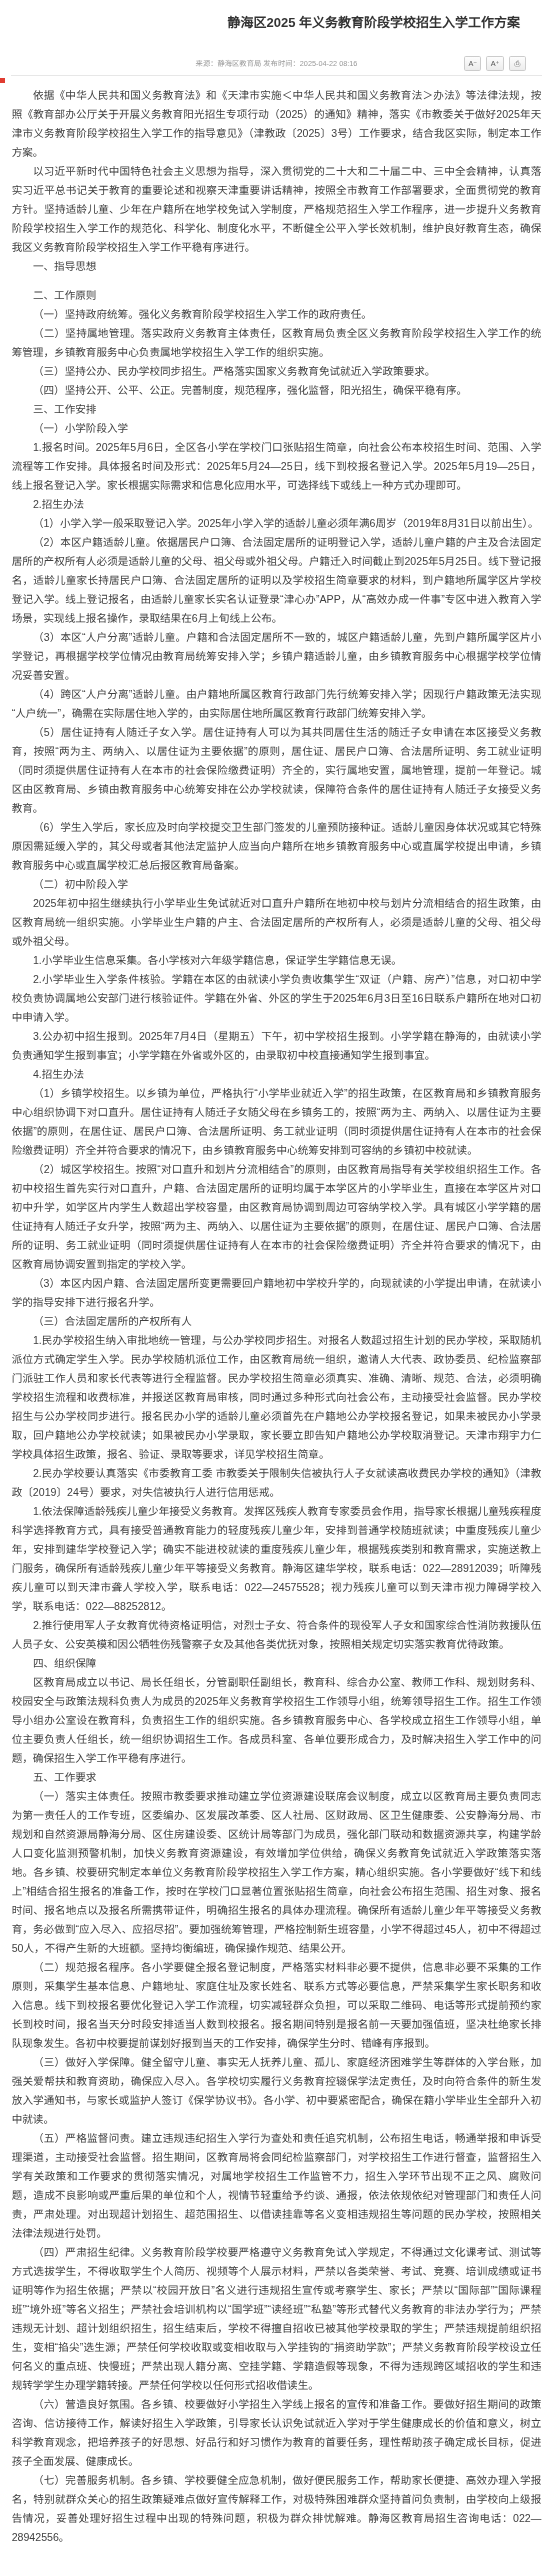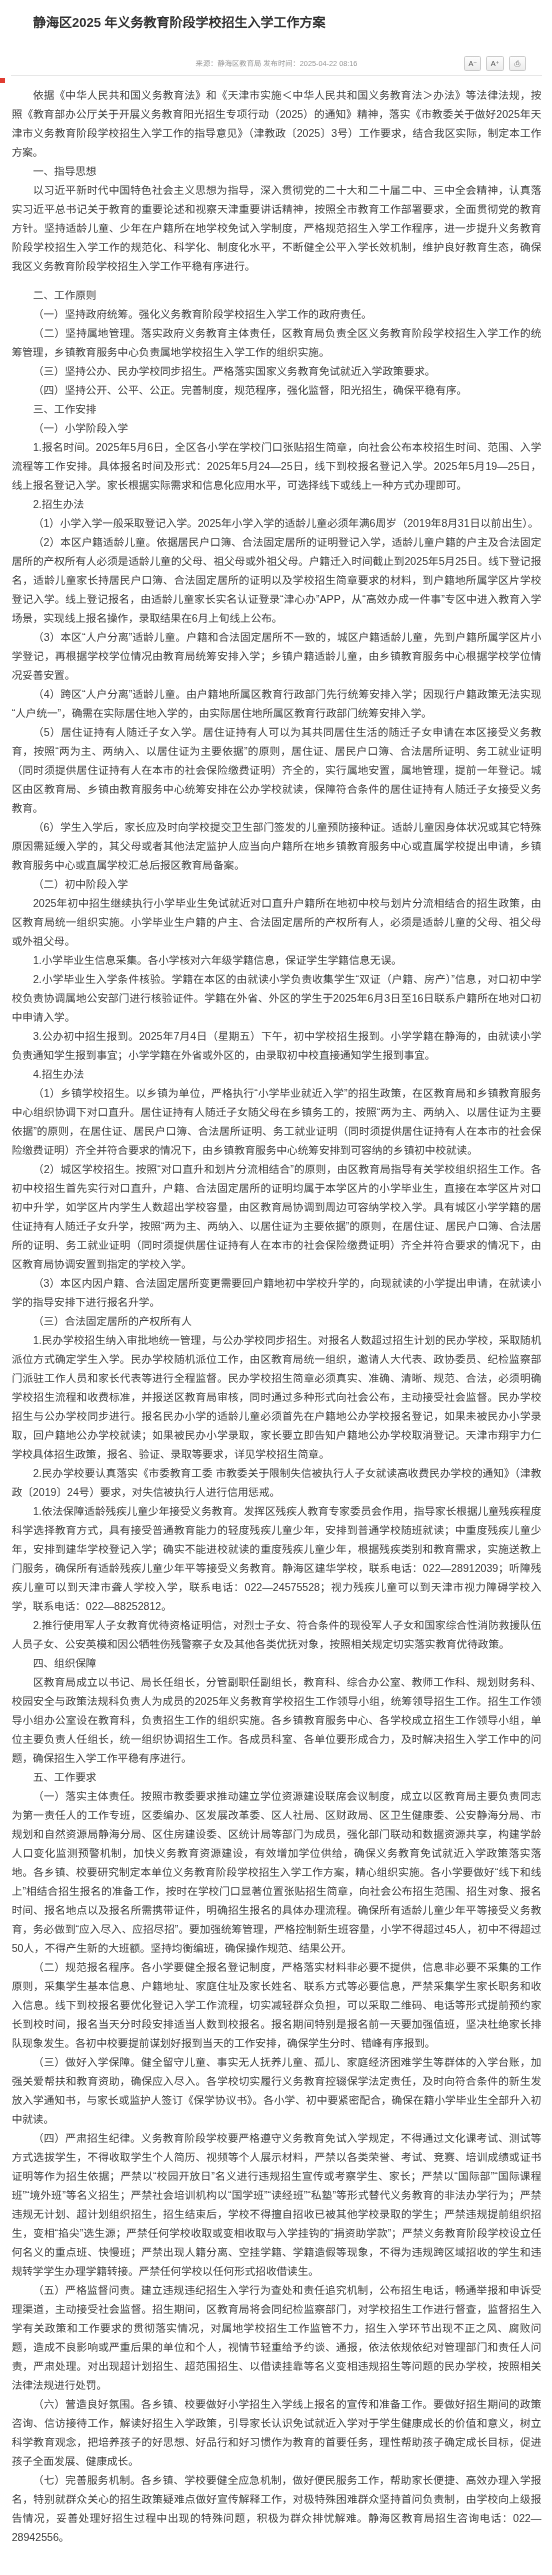--- a/index.html
+++ b/index.html
@@ -1,19 +1,19 @@
 <!DOCTYPE html>
 <html lang="zh-CN" style="font-size:9px"><head>
 <meta charset="utf-8">
 <style>
   html, body { margin:0; padding:0; background:#ffffff; }
   body { font-family:"Liberation Sans","DejaVu Sans",sans-serif; }
   .page { position:relative; width:553px; min-height:2576px; margin:0 auto; background:#ffffff; box-sizing:border-box; }
   .red-marker { position:absolute; left:0; top:78px; width:4.5px; height:4.5px; background:#e03c31; }
-  .page-title { margin:0; padding:14.5px 33px 0; text-align:left; font-size:13px; line-height:16.7px; font-weight:bold; color:#333333; }
+  .page-title { margin:0; padding:14.5px 33px 0; text-align:right; font-size:13px; line-height:16.7px; font-weight:bold; color:#333333; }
   .meta-row { position:relative; margin-top:24.6px; height:16.7px; }
   .meta { text-align:center; color:#999999; font-size:7.3px; line-height:15.6px; }
   .meta .meta-part { display:inline-block; }
   .meta .meta-part + .meta-part { }
   .toolbar { position:absolute; right:27px; top:0.6px; display:flex; gap:5px; }
   .tool-btn { width:17.3px; height:14.5px; border:0.6px solid #cccccc; border-radius:1.7px;
               background:linear-gradient(#fdfdfd,#ececec); color:#555555; font-size:7.3px;
               display:flex; align-items:center; justify-content:center; padding:0; cursor:pointer;
               font-family:"Liberation Sans","DejaVu Sans",sans-serif; }
   .divider { border:none; border-top:0.6px solid #e7e7e7; margin:2.2px 11px 0; }
@@ -44,22 +44,22 @@
       <button class="tool-btn">
         <span>⎙</span>
       </button>
     </div>
   </div>
 
   <hr class="divider">
 
   <main class="article" id="article-body">
       <p>依据《中华人民共和国义务教育法》和《天津市实施＜中华人民共和国义务教育法＞办法》等法律法规，按照《教育部办公厅关于开展义务教育阳光招生专项行动（2025）的通知》精神，落实《市教委关于做好2025年天津市义务教育阶段学校招生入学工作的指导意见》（津教政〔2025〕3号）工作要求，结合我区实际，制定本工作方案。</p>
+      <p>以习近平新时代中国特色社会主义思想为指导，深入贯彻党的二十大和二十届二中、三中全会精神，认真落实习近平总书记关于教育的重要论述和视察天津重要讲话精神，按照全市教育工作部署要求，全面贯彻党的教育方针。坚持适龄儿童、少年在户籍所在地学校免试入学制度，严格规范招生入学工作程序，进一步提升义务教育阶段学校招生入学工作的规范化、科学化、制度化水平，不断健全公平入学长效机制，维护良好教育生态，确保我区义务教育阶段学校招生入学工作平稳有序进行。</p>
       <p>一、指导思想</p>
-      <p>以习近平新时代中国特色社会主义思想为指导，深入贯彻党的二十大和二十届二中、三中全会精神，认真落实习近平总书记关于教育的重要论述和视察天津重要讲话精神，按照全市教育工作部署要求，全面贯彻党的教育方针。坚持适龄儿童、少年在户籍所在地学校免试入学制度，严格规范招生入学工作程序，进一步提升义务教育阶段学校招生入学工作的规范化、科学化、制度化水平，不断健全公平入学长效机制，维护良好教育生态，确保我区义务教育阶段学校招生入学工作平稳有序进行。</p>
       <p class="gap-before">二、工作原则</p>
       <p>（一）坚持政府统筹。强化义务教育阶段学校招生入学工作的政府责任。</p>
       <p>（二）坚持属地管理。落实政府义务教育主体责任，区教育局负责全区义务教育阶段学校招生入学工作的统筹管理，乡镇教育服务中心负责属地学校招生入学工作的组织实施。</p>
       <p>（三）坚持公办、民办学校同步招生。严格落实国家义务教育免试就近入学政策要求。</p>
       <p>（四）坚持公开、公平、公正。完善制度，规范程序，强化监督，阳光招生，确保平稳有序。</p>
       <p>三、工作安排</p>
       <p>（一）小学阶段入学</p>
       <p>1.报名时间。2025年5月6日，全区各小学在学校门口张贴招生简章，向社会公布本校招生时间、范围、入学流程等工作安排。具体报名时间及形式：2025年5月24—25日，线下到校报名登记入学。2025年5月19—25日，线上报名登记入学。家长根据实际需求和信息化应用水平，可选择线下或线上一种方式办理即可。</p>
       <p>2.招生办法</p>
       <p>（1）小学入学一般采取登记入学。2025年小学入学的适龄儿童必须年满6周岁（2019年8月31日以前出生）。</p>
@@ -81,19 +81,19 @@
       <p>1.民办学校招生纳入审批地统一管理，与公办学校同步招生。对报名人数超过招生计划的民办学校，采取随机派位方式确定学生入学。民办学校随机派位工作，由区教育局统一组织，邀请人大代表、政协委员、纪检监察部门派驻工作人员和家长代表等进行全程监督。民办学校招生简章必须真实、准确、清晰、规范、合法，必须明确学校招生流程和收费标准，并报送区教育局审核，同时通过多种形式向社会公布，主动接受社会监督。民办学校招生与公办学校同步进行。报名民办小学的适龄儿童必须首先在户籍地公办学校报名登记，如果未被民办小学录取，回户籍地公办学校就读；如果被民办小学录取，家长要立即告知户籍地公办学校取消登记。天津市翔宇力仁学校具体招生政策，报名、验证、录取等要求，详见学校招生简章。</p>
       <p>2.民办学校要认真落实《市委教育工委 市教委关于限制失信被执行人子女就读高收费民办学校的通知》（津教政〔2019〕24号）要求，对失信被执行人进行信用惩戒。</p>
       <p>1.依法保障适龄残疾儿童少年接受义务教育。发挥区残疾人教育专家委员会作用，指导家长根据儿童残疾程度科学选择教育方式，具有接受普通教育能力的轻度残疾儿童少年，安排到普通学校随班就读；中重度残疾儿童少年，安排到建华学校登记入学；确实不能进校就读的重度残疾儿童少年，根据残疾类别和教育需求，实施送教上门服务，确保所有适龄残疾儿童少年平等接受义务教育。静海区建华学校，联系电话：022—28912039；听障残疾儿童可以到天津市聋人学校入学，联系电话：022—24575528；视力残疾儿童可以到天津市视力障碍学校入学，联系电话：022—88252812。</p>
       <p>2.推行使用军人子女教育优待资格证明信，对烈士子女、符合条件的现役军人子女和国家综合性消防救援队伍人员子女、公安英模和因公牺牲伤残警察子女及其他各类优抚对象，按照相关规定切实落实教育优待政策。</p>
       <p>四、组织保障</p>
       <p>区教育局成立以书记、局长任组长，分管副职任副组长，教育科、综合办公室、教师工作科、规划财务科、校园安全与政策法规科负责人为成员的2025年义务教育学校招生工作领导小组，统筹领导招生工作。招生工作领导小组办公室设在教育科，负责招生工作的组织实施。各乡镇教育服务中心、各学校成立招生工作领导小组，单位主要负责人任组长，统一组织协调招生工作。各成员科室、各单位要形成合力，及时解决招生入学工作中的问题，确保招生入学工作平稳有序进行。</p>
       <p>五、工作要求</p>
       <p>（一）落实主体责任。按照市教委要求推动建立学位资源建设联席会议制度，成立以区教育局主要负责同志为第一责任人的工作专班，区委编办、区发展改革委、区人社局、区财政局、区卫生健康委、公安静海分局、市规划和自然资源局静海分局、区住房建设委、区统计局等部门为成员，强化部门联动和数据资源共享，构建学龄人口变化监测预警机制，加快义务教育资源建设，有效增加学位供给，确保义务教育免试就近入学政策落实落地。各乡镇、校要研究制定本单位义务教育阶段学校招生入学工作方案，精心组织实施。各小学要做好“线下和线上”相结合招生报名的准备工作，按时在学校门口显著位置张贴招生简章，向社会公布招生范围、招生对象、报名时间、报名地点以及报名所需携带证件，明确招生报名的具体办理流程。确保所有适龄儿童少年平等接受义务教育，务必做到“应入尽入、应招尽招”。要加强统筹管理，严格控制新生班容量，小学不得超过45人，初中不得超过50人，不得产生新的大班额。坚持均衡编班，确保操作规范、结果公开。</p>
       <p>（二）规范报名程序。各小学要健全报名登记制度，严格落实材料非必要不提供，信息非必要不采集的工作原则，采集学生基本信息、户籍地址、家庭住址及家长姓名、联系方式等必要信息，严禁采集学生家长职务和收入信息。线下到校报名要优化登记入学工作流程，切实减轻群众负担，可以采取二维码、电话等形式提前预约家长到校时间，报名当天分时段安排适当人数到校报名。报名期间特别是报名前一天要加强值班，坚决杜绝家长排队现象发生。各初中校要提前谋划好报到当天的工作安排，确保学生分时、错峰有序报到。</p>
       <p>（三）做好入学保障。健全留守儿童、事实无人抚养儿童、孤儿、家庭经济困难学生等群体的入学台账，加强关爱帮扶和教育资助，确保应入尽入。各学校切实履行义务教育控辍保学法定责任，及时向符合条件的新生发放入学通知书，与家长或监护人签订《保学协议书》。各小学、初中要紧密配合，确保在籍小学毕业生全部升入初中就读。</p>
+      <p>（五）严格监督问责。建立违规违纪招生入学行为查处和责任追究机制，公布招生电话，畅通举报和申诉受理渠道，主动接受社会监督。招生期间，区教育局将会同纪检监察部门，对学校招生工作进行督查，监督招生入学有关政策和工作要求的贯彻落实情况，对属地学校招生工作监管不力，招生入学环节出现不正之风、腐败问题，造成不良影响或严重后果的单位和个人，视情节轻重给予约谈、通报，依法依规依纪对管理部门和责任人问责，严肃处理。对出现超计划招生、超范围招生、以借读挂靠等名义变相违规招生等问题的民办学校，按照相关法律法规进行处罚。</p>
       <p>（四）严肃招生纪律。义务教育阶段学校要严格遵守义务教育免试入学规定，不得通过文化课考试、测试等方式选拔学生，不得收取学生个人简历、视频等个人展示材料，严禁以各类荣誉、考试、竞赛、培训成绩或证书证明等作为招生依据；严禁以“校园开放日”名义进行违规招生宣传或考察学生、家长；严禁以“国际部”“国际课程班”“境外班”等名义招生；严禁社会培训机构以“国学班”“读经班”“私塾”等形式替代义务教育的非法办学行为；严禁违规无计划、超计划组织招生，招生结束后，学校不得擅自招收已被其他学校录取的学生；严禁违规提前组织招生，变相“掐尖”选生源；严禁任何学校收取或变相收取与入学挂钩的“捐资助学款”；严禁义务教育阶段学校设立任何名义的重点班、快慢班；严禁出现人籍分离、空挂学籍、学籍造假等现象，不得为违规跨区域招收的学生和违规转学学生办理学籍转接。严禁任何学校以任何形式招收借读生。</p>
-      <p>（五）严格监督问责。建立违规违纪招生入学行为查处和责任追究机制，公布招生电话，畅通举报和申诉受理渠道，主动接受社会监督。招生期间，区教育局将会同纪检监察部门，对学校招生工作进行督查，监督招生入学有关政策和工作要求的贯彻落实情况，对属地学校招生工作监管不力，招生入学环节出现不正之风、腐败问题，造成不良影响或严重后果的单位和个人，视情节轻重给予约谈、通报，依法依规依纪对管理部门和责任人问责，严肃处理。对出现超计划招生、超范围招生、以借读挂靠等名义变相违规招生等问题的民办学校，按照相关法律法规进行处罚。</p>
       <p>（六）营造良好氛围。各乡镇、校要做好小学招生入学线上报名的宣传和准备工作。要做好招生期间的政策咨询、信访接待工作，解读好招生入学政策，引导家长认识免试就近入学对于学生健康成长的价值和意义，树立科学教育观念，把培养孩子的好思想、好品行和好习惯作为教育的首要任务，理性帮助孩子确定成长目标，促进孩子全面发展、健康成长。</p>
       <p>（七）完善服务机制。各乡镇、学校要健全应急机制，做好便民服务工作，帮助家长便捷、高效办理入学报名，特别就群众关心的招生政策疑难点做好宣传解释工作，对极特殊困难群众坚持首问负责制，由学校向上级报告情况，妥善处理好招生过程中出现的特殊问题，积极为群众排忧解难。静海区教育局招生咨询电话：022—28942556。</p>
     </main>
 </div>
 
 
 </body></html>

